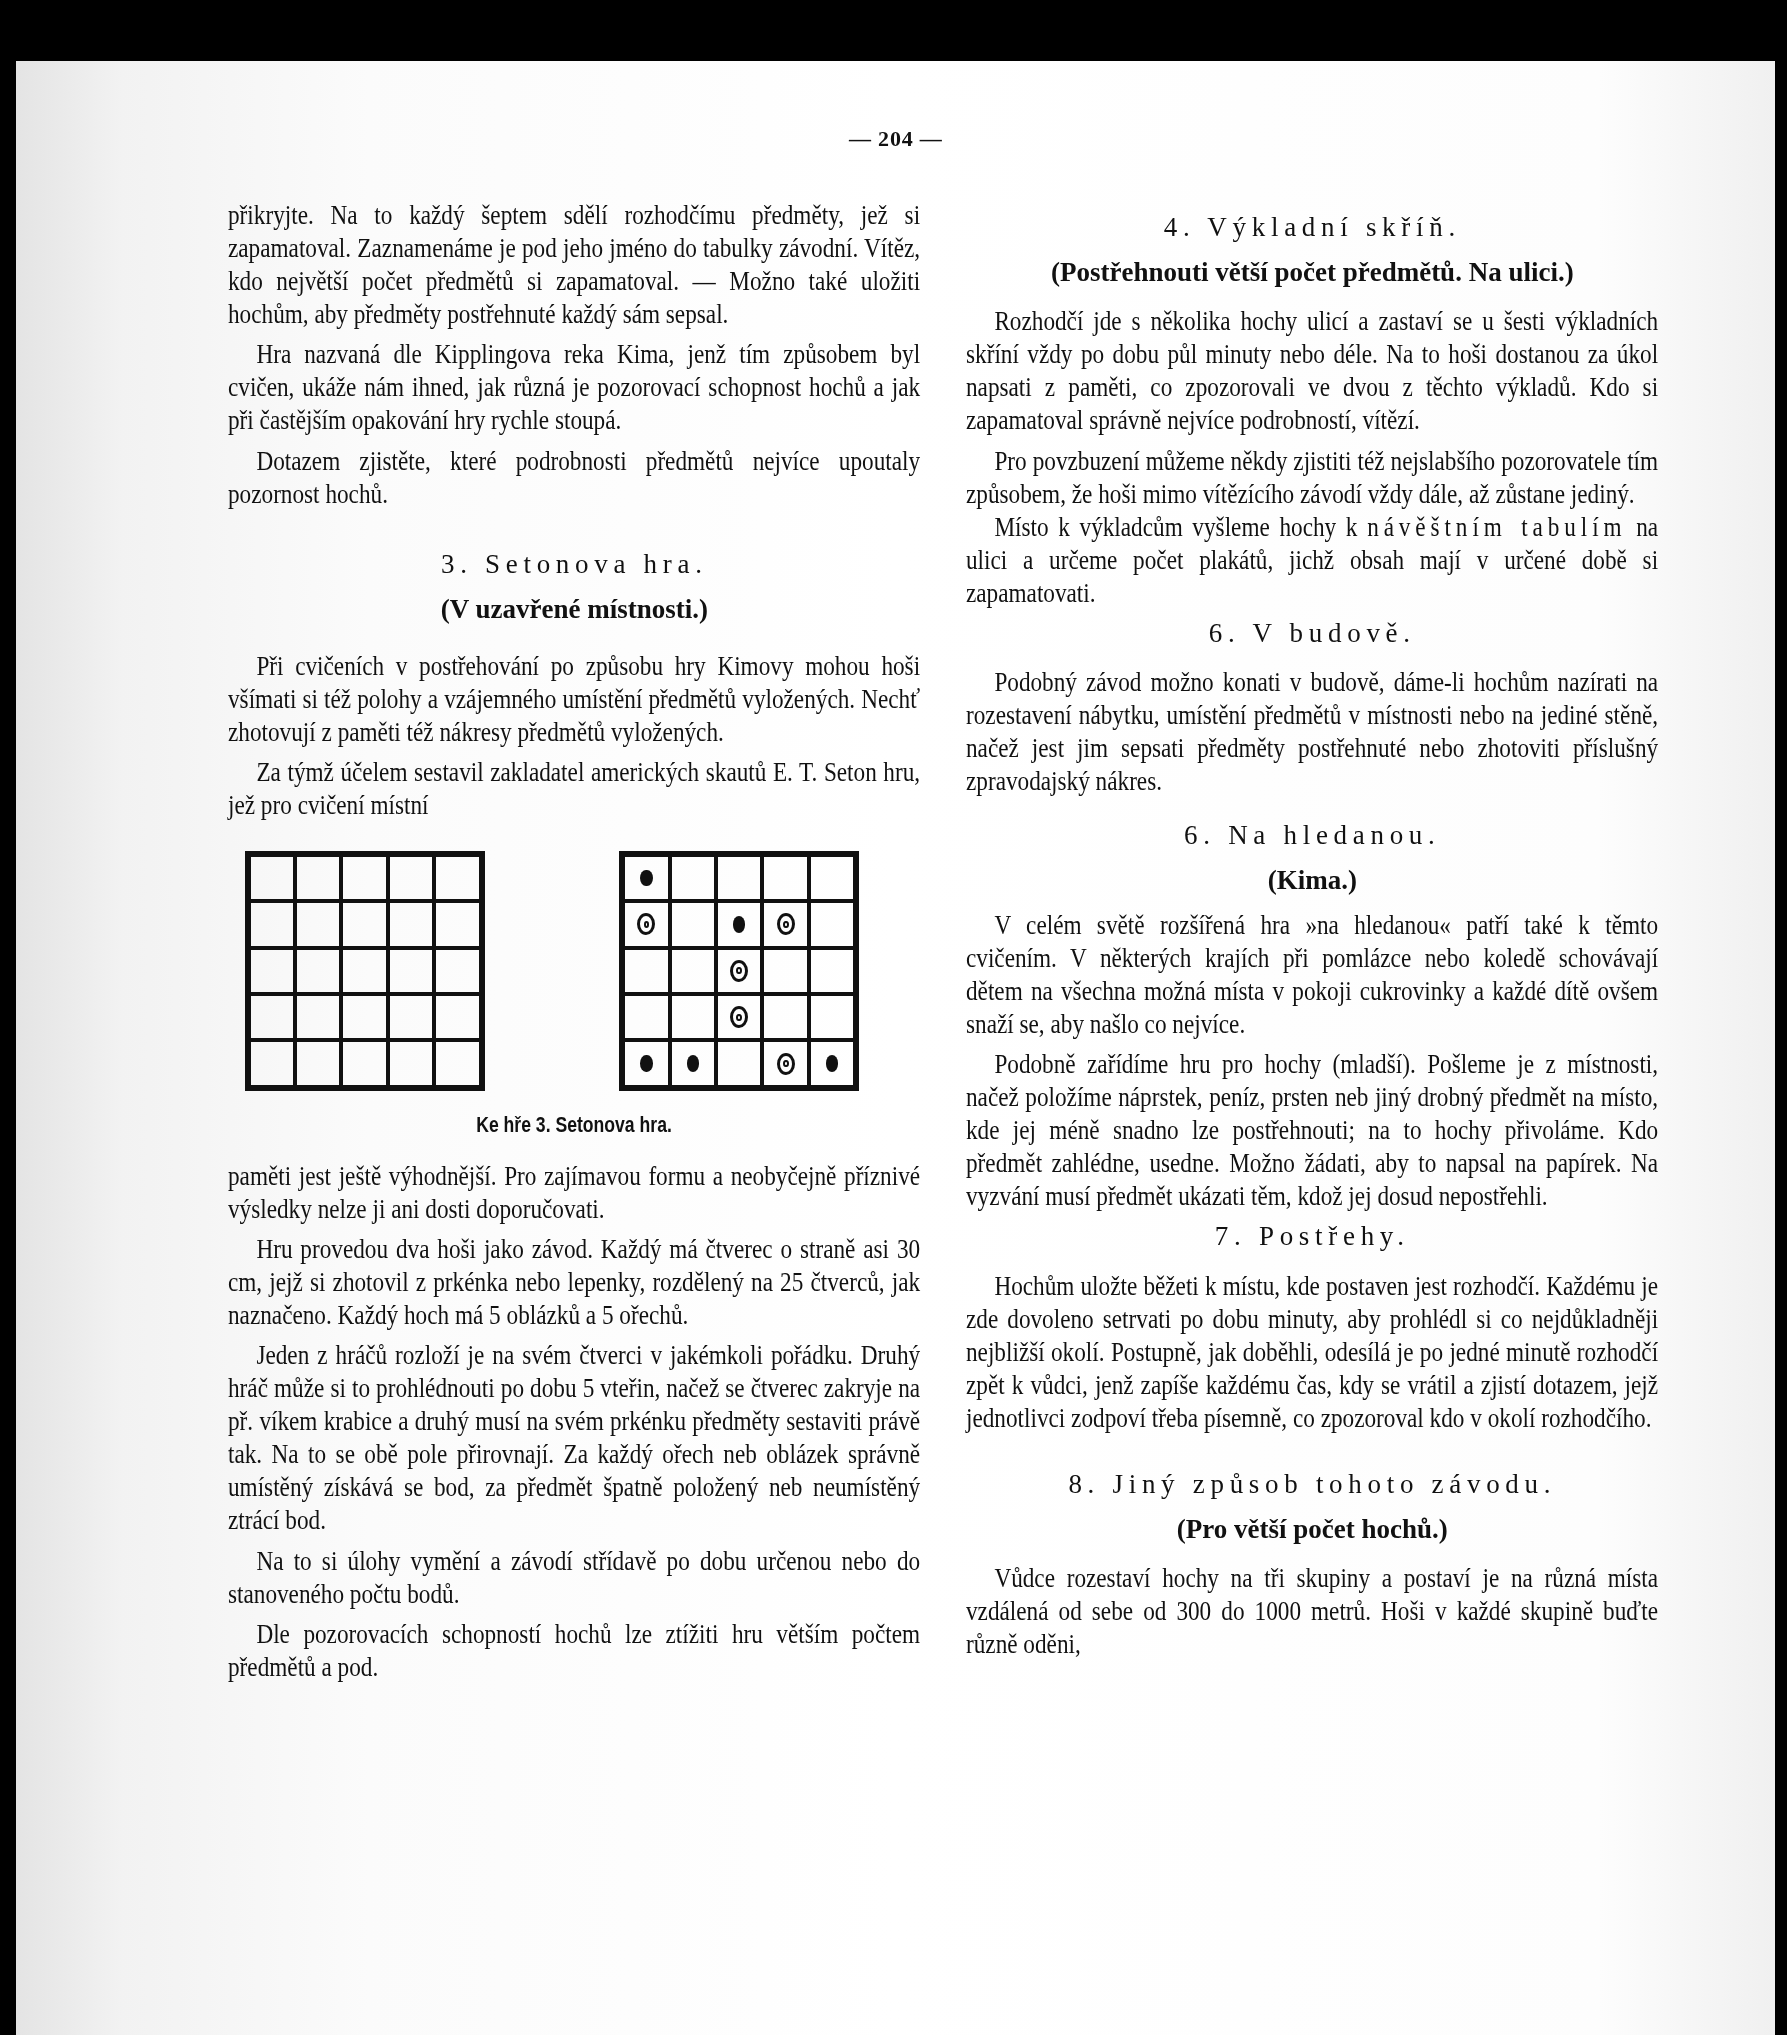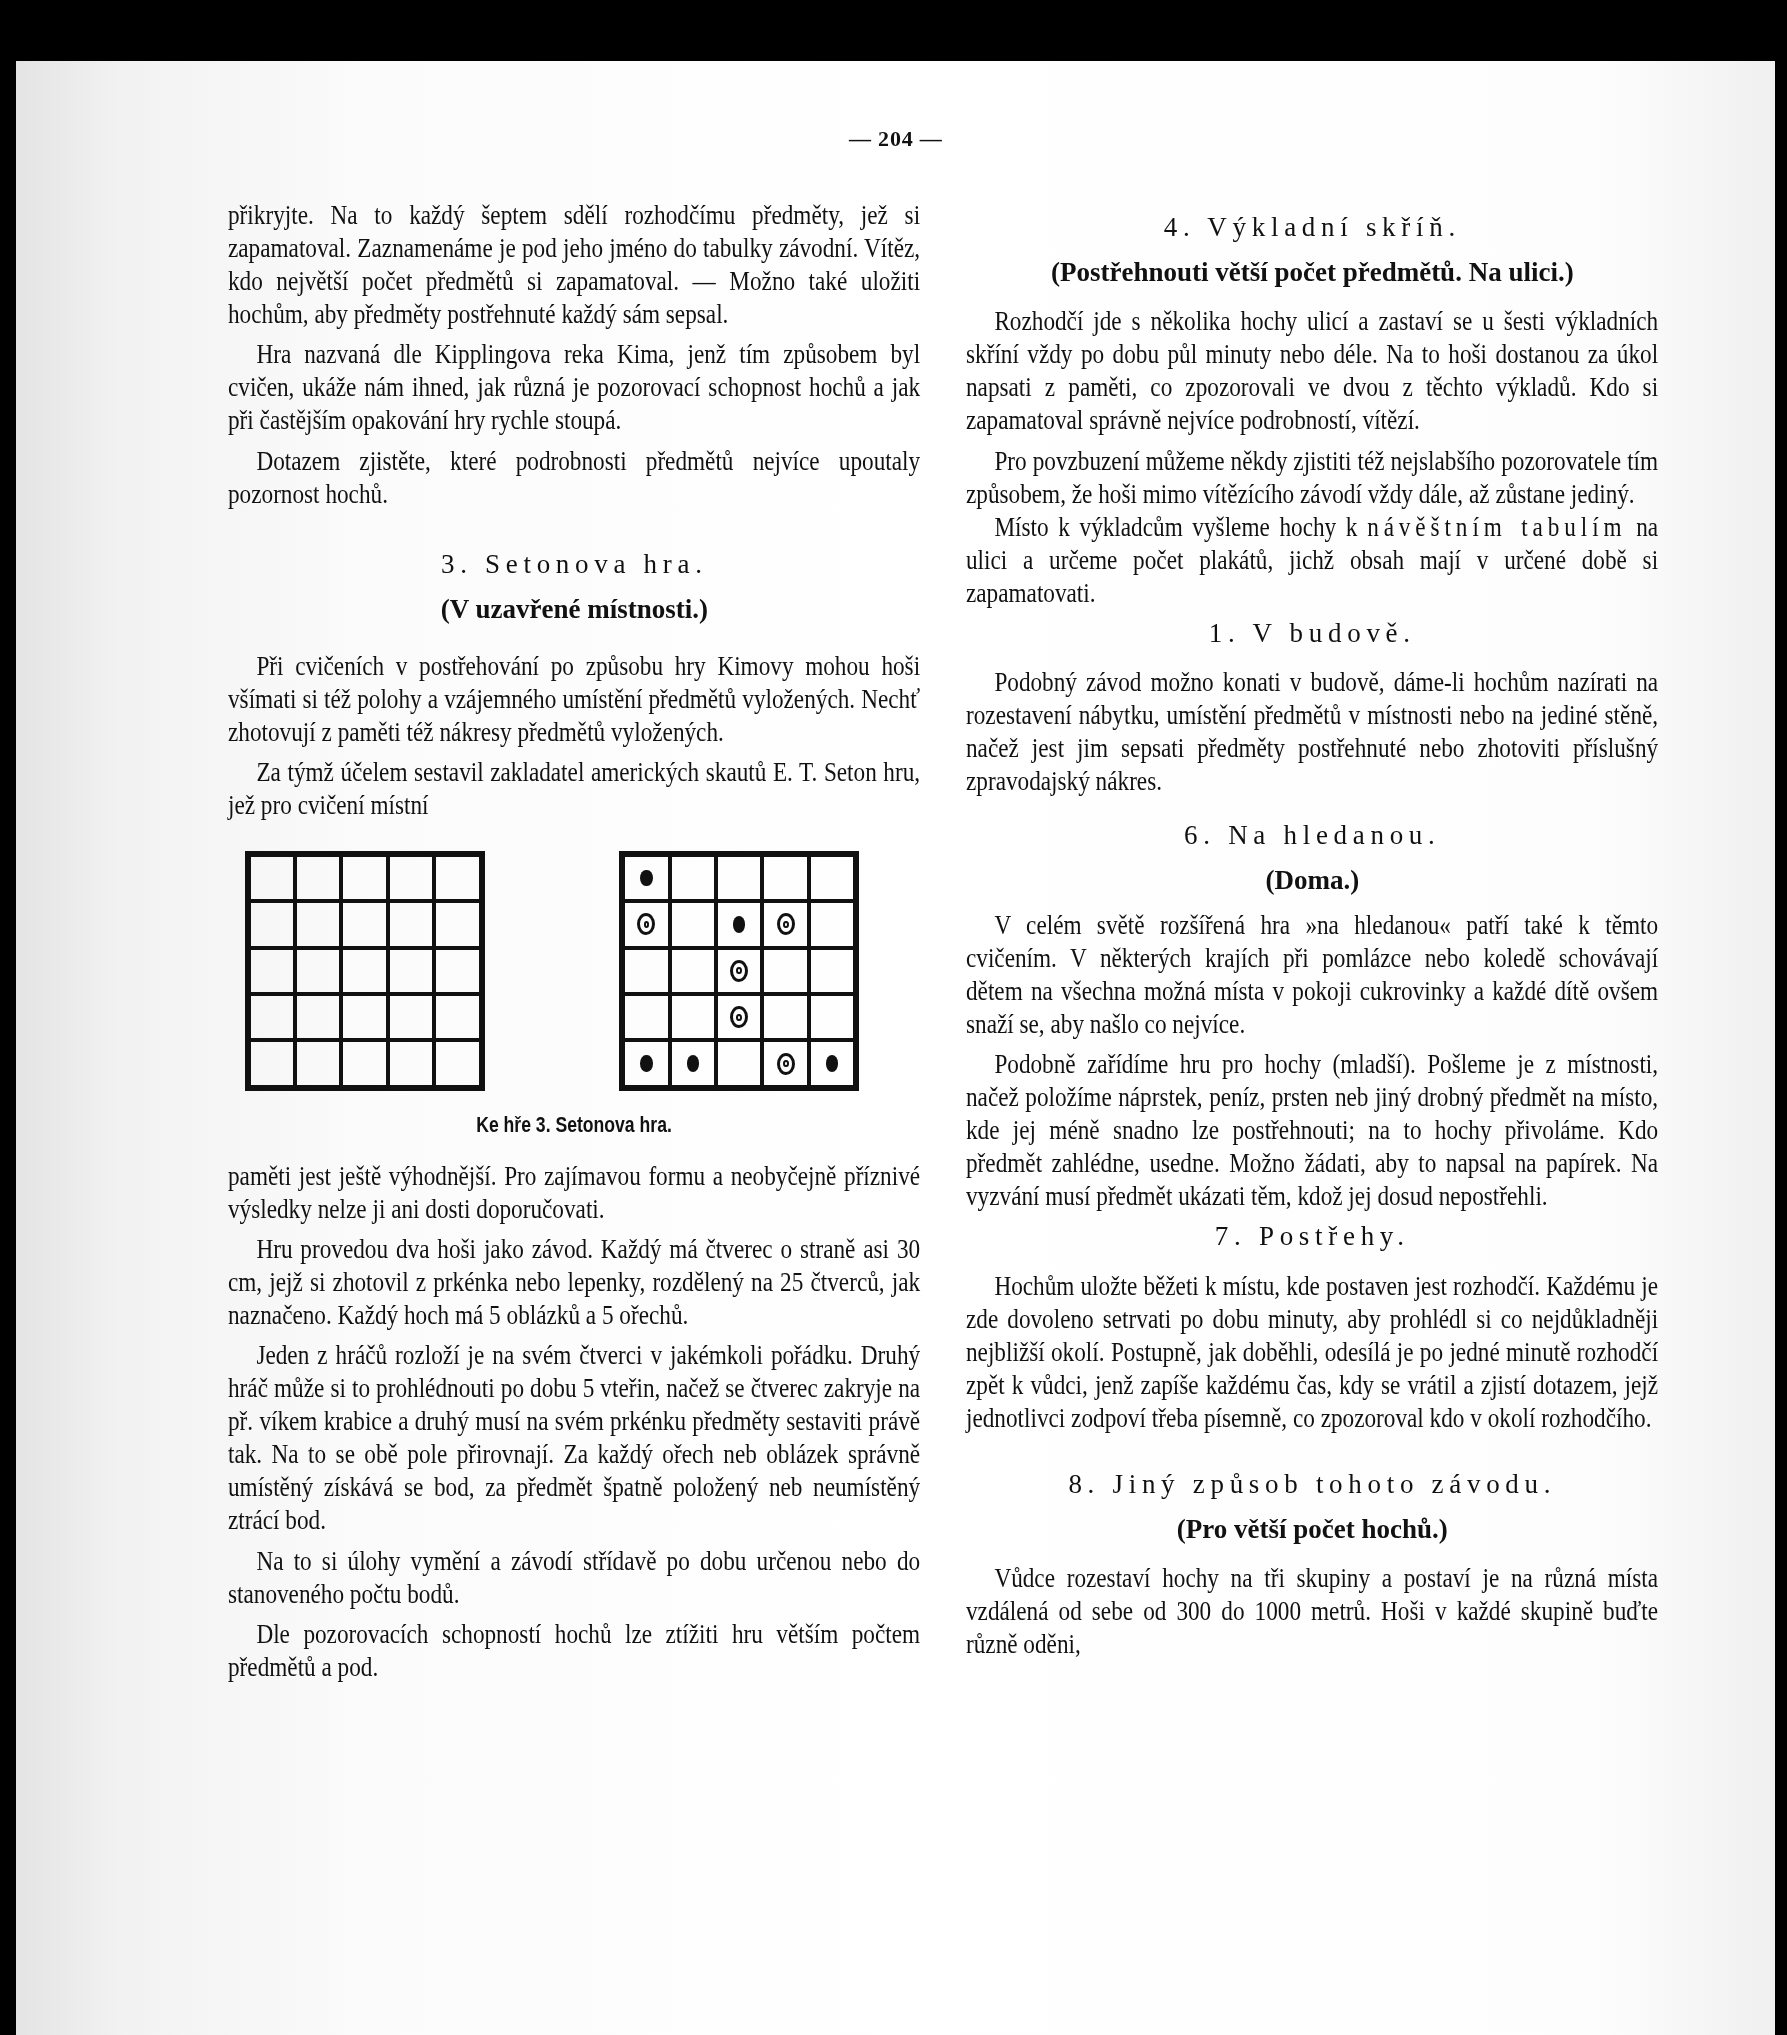--- a/index.html
+++ b/index.html
@@ -156,25 +156,25 @@
     <p class="indent gap">Dle pozorovacích schopností hochů lze ztížiti hru větším počtem předmětů a pod.</p>
   </div>
 
   <div class="col right">
     <h2>4. Výkladní skříň.</h2>
     <h3 class="gap">(Postřehnouti větší počet předmětů. Na ulici.)</h3>
     <p class="indent" style="margin-top:16.3px">Rozhodčí jde s několika hochy ulicí a zastaví se u šesti výkladních skříní vždy po dobu půl minuty nebo déle. Na to hoši dostanou za úkol napsati z paměti, co zpozorovali ve dvou z těchto výkladů. Kdo si zapamatoval správně nejvíce podrobností, vítězí.</p>
     <p class="indent gap">Pro povzbuzení můžeme někdy zjistiti též nejslabšího pozorovatele tím způsobem, že hoši mimo vítězícího závodí vždy dále, až zůstane jediný.</p>
     <p class="indent"><span>Místo k výkladcům vyšleme hochy k </span><span class="spaced">návěštním tabulím</span><span> na ulici a určeme počet plakátů, jichž obsah mají v určené době si zapamatovati.</span></p>
 
-    <h2 class="gap">1. V budově.</h2>
+    <h2 class="gap">6. V budově.</h2>
     <p class="indent" style="margin-top:16.3px">Podobný závod možno konati v budově, dáme-li hochům nazírati na rozestavení nábytku, umístění předmětů v místnosti nebo na jediné stěně, načež jest jim sepsati předměty postřehnuté nebo zhotoviti příslušný zpravodajský nákres.</p>
 
     <h2 style="margin-top:20.4px">6. Na hledanou.</h2>
-    <h3 class="gap">(Doma.)</h3>
+    <h3 class="gap">(Kima.)</h3>
     <p class="indent" style="margin-top:12.2px">V celém světě rozšířená hra »na hledanou« patří také k těmto cvičením. V některých krajích při pomlázce nebo koledě schovávají dětem na všechna možná místa v pokoji cukrovinky a každé dítě ovšem snaží se, aby našlo co nejvíce.</p>
     <p class="indent gap">Podobně zařídíme hru pro hochy (mladší). Pošleme je z místnosti, načež položíme náprstek, peníz, prsten neb jiný drobný předmět na místo, kde jej méně snadno lze postřehnouti; na to hochy přivoláme. Kdo předmět zahlédne, usedne. Možno žádati, aby to napsal na papírek. Na vyzvání musí předmět ukázati těm, kdož jej dosud nepostřehli.</p>
 
     <h2 class="gap">7. Postřehy.</h2>
     <p class="indent" style="margin-top:16.3px">Hochům uložte běžeti k místu, kde postaven jest rozhodčí. Každému je zde dovoleno setrvati po dobu minuty, aby prohlédl si co nejdůkladněji nejbližší okolí. Postupně, jak doběhli, odesílá je po jedné minutě rozhodčí zpět k vůdci, jenž zapíše každému čas, kdy se vrátil a zjistí dotazem, jejž jednotlivci zodpoví třeba písemně, co zpozoroval kdo v okolí rozhodčího.</p>
 
     <h2 style="margin-top:33px">8. Jiný způsob tohoto závodu.</h2>
     <h3 class="gap">(Pro větší počet hochů.)</h3>
     <p class="indent" style="margin-top:16.3px">Vůdce rozestaví hochy na tři skupiny a postaví je na různá místa vzdálená od sebe od 300 do 1000 metrů. Hoši v každé skupině buďte různě oděni,</p>
   </div>

